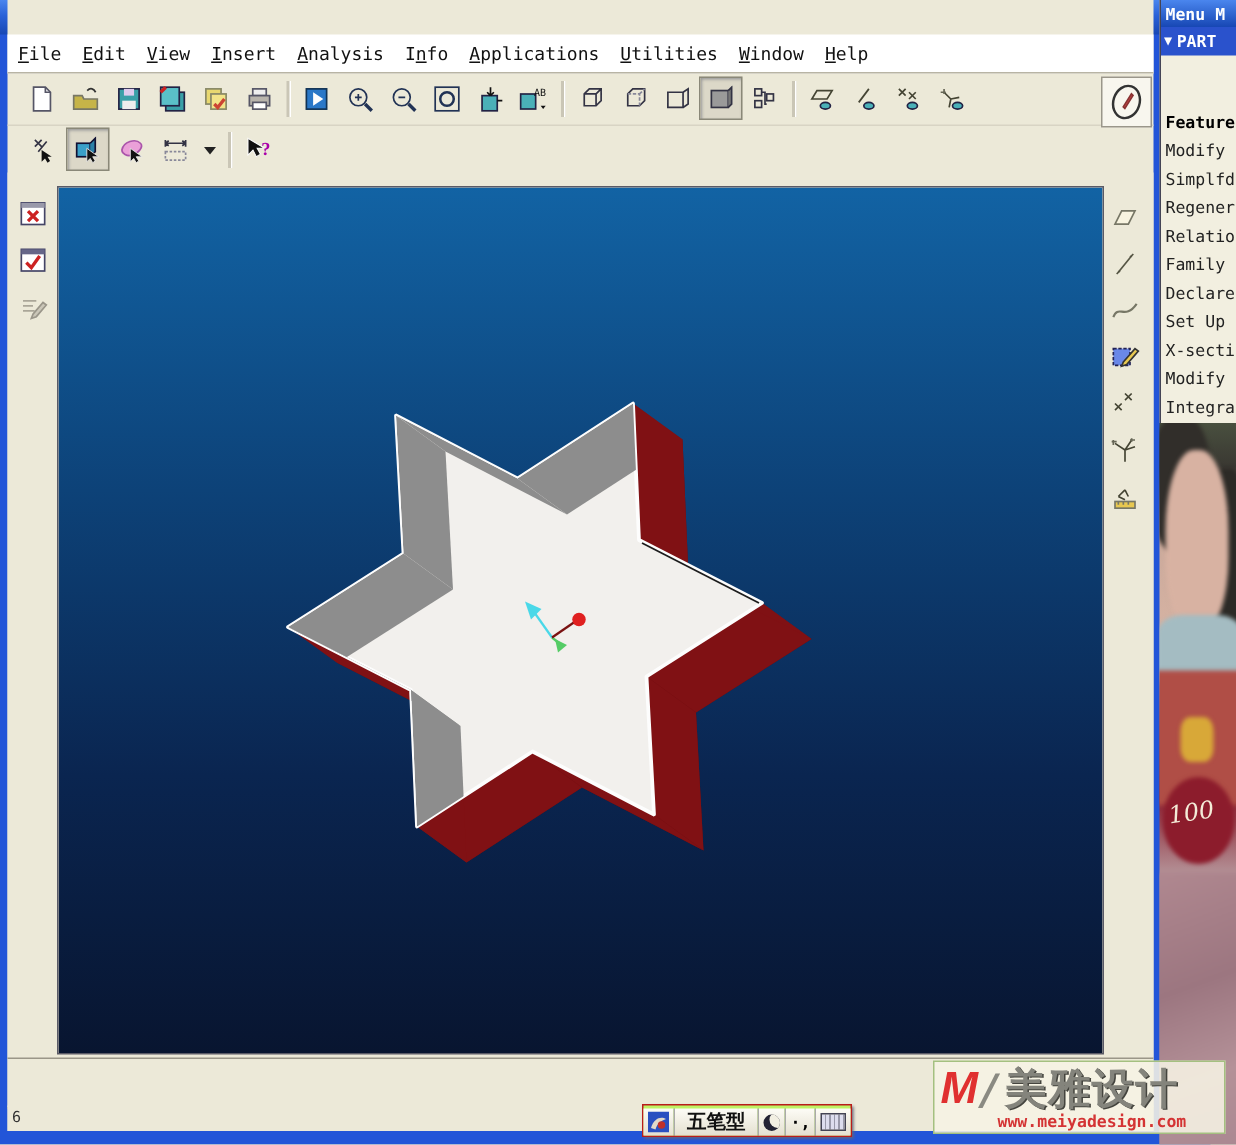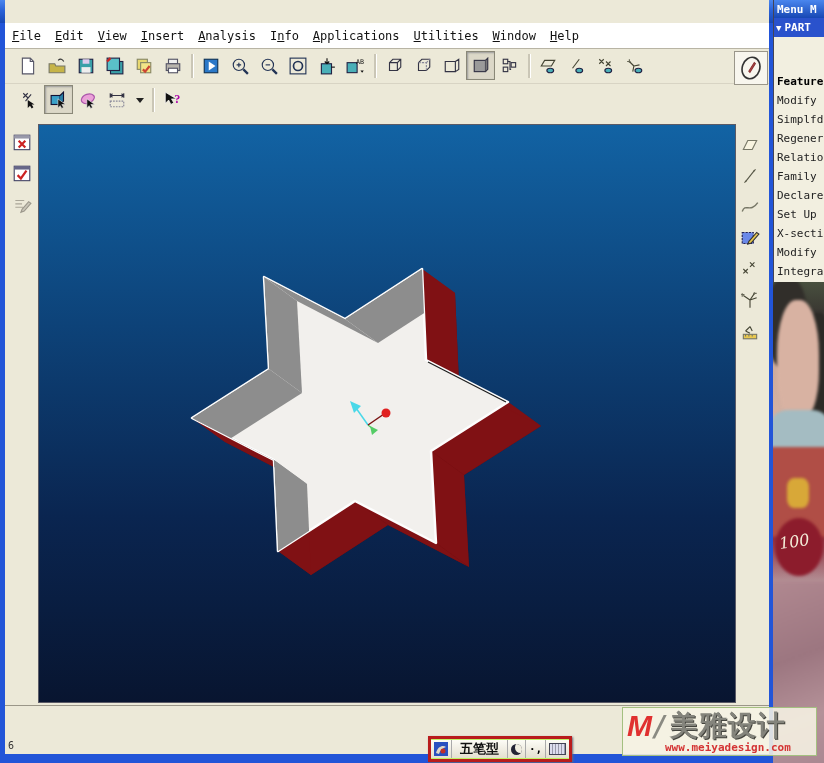--- a/index.html
+++ b/index.html
@@ -55,22 +55,22 @@
   .railbtn{width:26px;height:26px;margin:3px auto 2px auto;display:flex;align-items:center;justify-content:center;
     border:1px solid transparent;}
   
   #canvas{left:38px;top:124px;width:696px;height:577px;border:1px solid #5a5a66;}
   
   #message-area{left:5px;top:705px;width:764px;height:32px;background:#ece9d8;
     border-top:1px solid #9a9688;border-bottom:1px solid #9a9688;}
   #statusbar{left:5px;top:737px;width:764px;height:17px;background:#ece9d8;
     font-size:10px;color:#333;display:flex;align-items:center;padding-left:3px;box-sizing:border-box;}
   
-  #ime-bar{left:428px;top:736px;height:20px;display:flex;align-items:center;
-    background:#bef264;border:3px solid #b91c1c;box-shadow:1px 1px 2px #667;}
+  #ime-bar{left:428px;top:736px;height:20px;display:flex;align-items:flex-end;
+    background:#bef264;border:1px solid #b91c1c;box-shadow:1px 1px 2px #667;}
   .imebtn{height:18px;display:flex;align-items:center;justify-content:center;
     border-right:1px solid #aaa;background:linear-gradient(180deg,#fdfcf6,#e4e0d0);padding:0 3px;}
   #ime-label{font-size:13px;font-weight:bold;color:#111;padding:0 5px;}
   .moon{width:11px;height:11px;border-radius:50%;background:#223;position:relative;overflow:hidden;}
   .moon::after{content:"";position:absolute;left:4px;top:-2px;width:11px;height:11px;border-radius:50%;background:#f2efe2;}
   .kbd-ico{width:15px;height:10px;border:1px solid #445;background:
     repeating-linear-gradient(90deg,#dde 0 2px,#99a 2px 3px);}
   
   #menu-manager{left:773px;top:0;width:51px;height:282px;background:#f2efe0;
     border-left:1px solid #445;overflow:hidden;}

